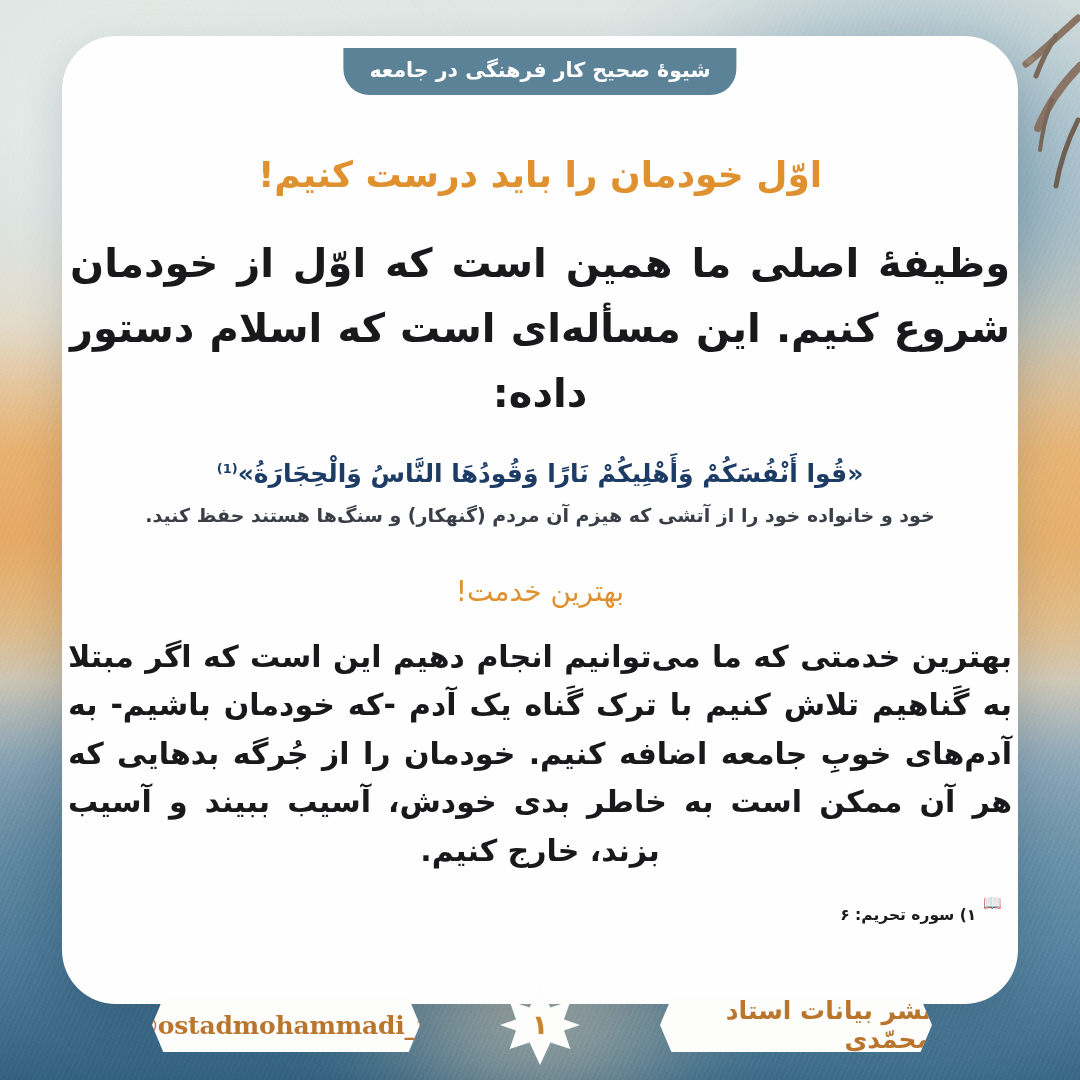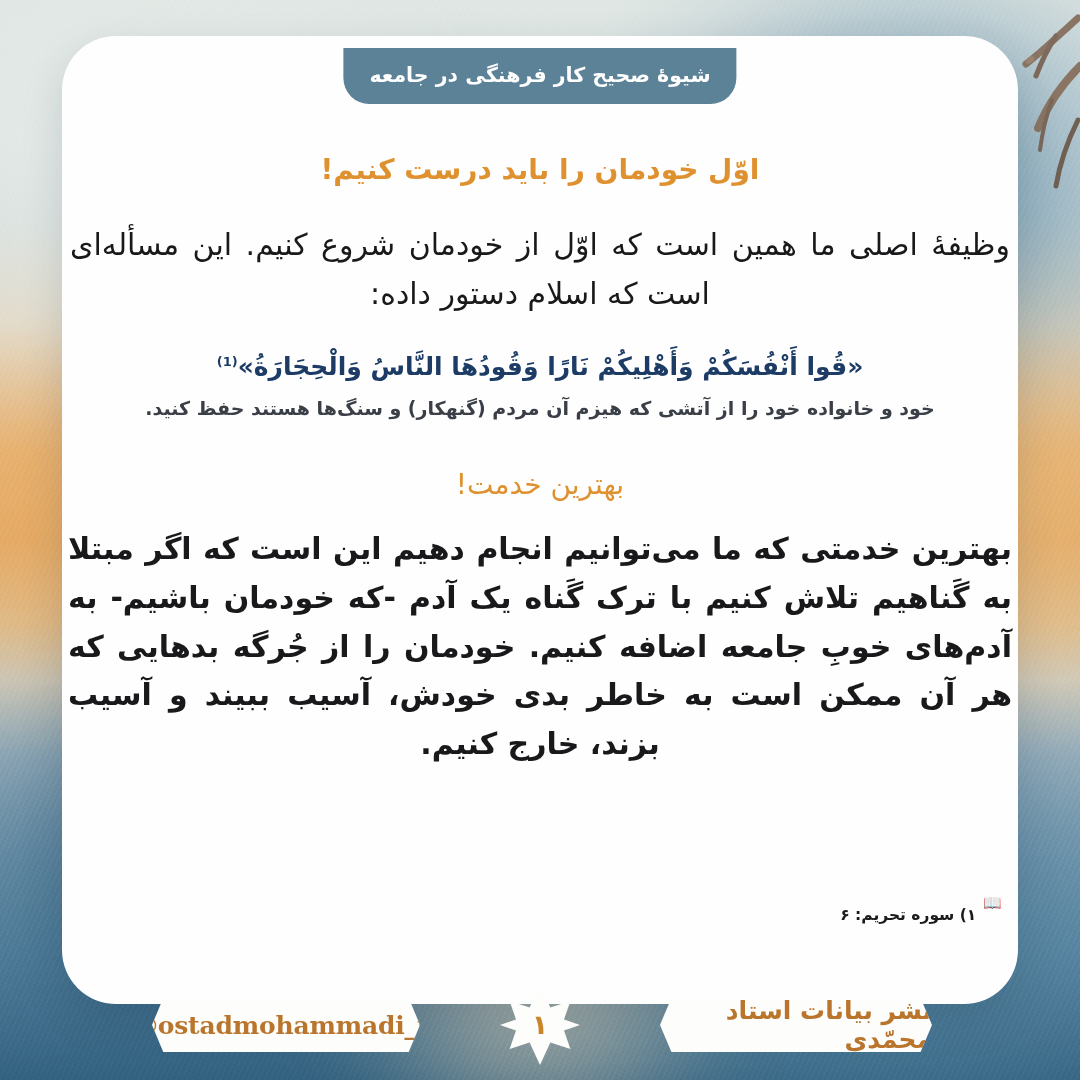--- a/index.html
+++ b/index.html
@@ -108,21 +108,21 @@
     box-shadow: 0 16px 42px rgba(30,50,70,.16);
   }
 
   
   .ribbon {
     position: absolute;
     left: 50%;
     transform: translateX(-50%);
     top: 48px;
     min-width: 358px;
-    height: 56px;
+    height: 47px;
     background: #5c8298;
     border-radius: 0 0 26px 26px;
     display: flex;
     align-items: center;
     justify-content: center;
     padding: 0 26px;
     box-sizing: border-box;
   }
   .ribbon-text {
     color: #ffffff;
@@ -138,31 +138,31 @@
   .content {
     position: absolute;
     left: 62px;
     right: 62px;
     top: 118px;
     text-align: center;
   }
 
   .headline {
     color: #e0912f;
-    font-size: 28px;
+    font-size: 36px;
     font-weight: bold;
     line-height: 1.25;
     margin: 34px 4px 0;
     letter-spacing: -.3px;
   }
 
   .para {
     color: #19191b;
-    font-size: 30px;
-    font-weight: normal;
+    font-size: 40px;
+    font-weight: bold;
     line-height: 1.62;
     margin: 34px 8px 0;
     text-align: justify;
     text-align-last: center;
   }
 
   .verse-block {
     margin: 30px 0 0;
   }
   .verse {

